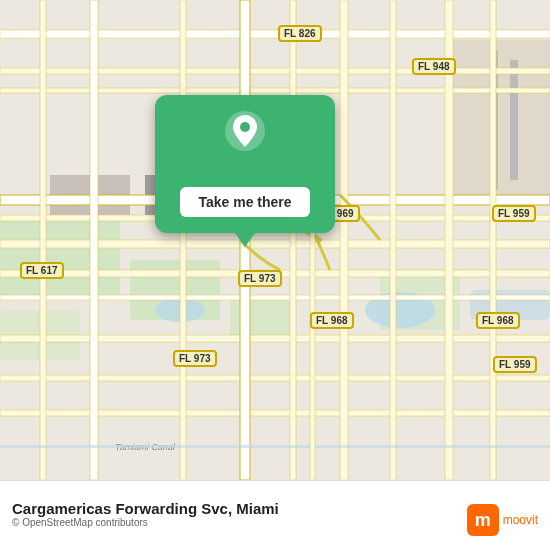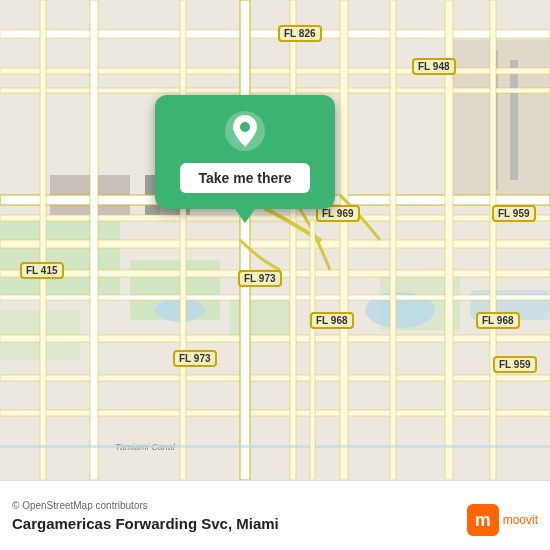--- a/index.html
+++ b/index.html
@@ -34,20 +34,21 @@
       left: 155px;
       width: 180px;
       background: #3cb371;
       border-radius: 12px;
       display: flex;
       flex-direction: column;
       align-items: center;
       padding: 14px 18px 16px;
       box-shadow: 0 4px 12px rgba(0,0,0,0.35);
       z-index: 10;
+      gap: 24px;
     }
 
     #popup-card::after {
       content: '';
       position: absolute;
       bottom: -14px;
       left: 50%;
       transform: translateX(-50%);
       border-left: 10px solid transparent;
       border-right: 10px solid transparent;
@@ -214,21 +215,21 @@
   <div class="route-badge" style="top:58px; left:400px;margin-left:12px;">
     <span>FL 948</span>
   </div>
   <div class="route-badge" style="top:205px; left:316px;">
     <span>FL 969</span>
   </div>
   <div class="route-badge" style="top:205px; left:492px;">
     <span>FL 959</span>
   </div>
   <div class="route-badge" style="top:262px; left:20px;">
-    <span>FL 415</span>
+    <span>FL 617</span>
   </div>
   <div class="route-badge" style="top:270px; left:238px;">
     <span>FL 973</span>
   </div>
   <div class="route-badge" style="top:350px; left:173px;">
     <span>FL 973</span>
   </div>
   <div class="route-badge" style="top:312px; left:310px;">
     <span>FL 968</span>
   </div>
@@ -244,22 +245,22 @@
     <svg class="pin-icon" viewBox="0 0 44 44" xmlns="http://www.w3.org/2000/svg">
       <circle cx="22" cy="22" r="20" fill="white" opacity="0.25"></circle>
       <path d="M22 6 C15 6 10 11.5 10 18 C10 26 22 38 22 38 C22 38 34 26 34 18 C34 11.5 29 6 22 6Z" fill="white"></path>
       <circle cx="22" cy="18" r="5" fill="#3cb371"></circle>
     </svg>
     <button class="take-me-there-btn">Take me there</button>
   </div>
 </div>
 
 <div id="bottom-bar">
+  <span id="location-title">Cargamericas Forwarding Svc, Miami</span>
   <span id="attribution">© OpenStreetMap contributors</span>
-  <span id="location-title">Cargamericas Forwarding Svc, Miami</span>
 
   <div id="moovit-logo">
     <div class="moovit-icon">
       <span>m</span>
     </div>
     <span class="moovit-text">moovit</span>
   </div>
 </div>
 
 </body></html>

